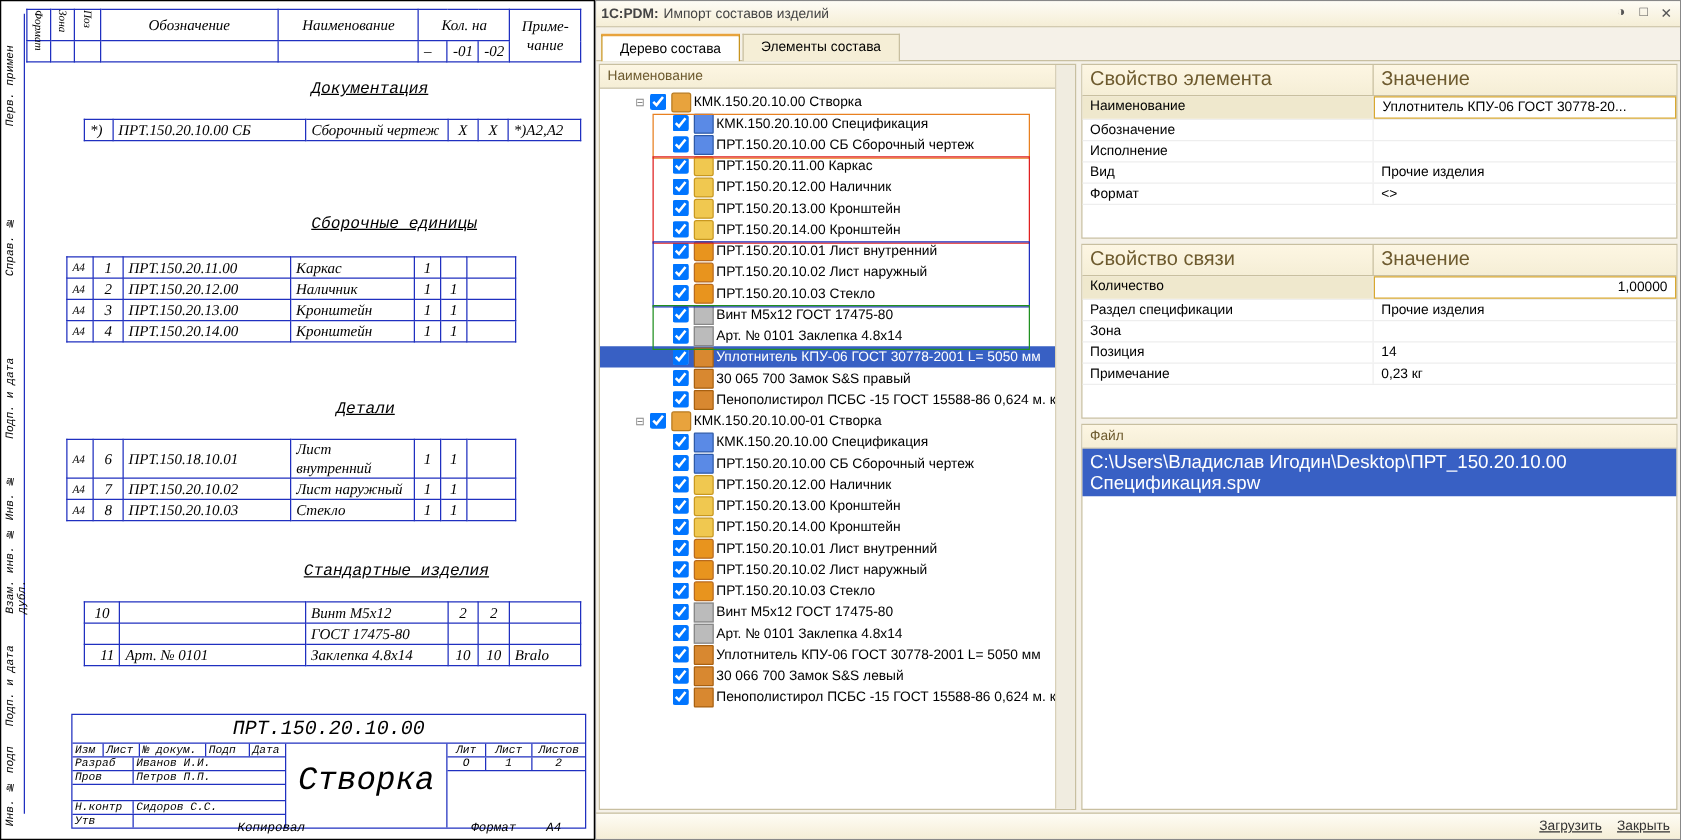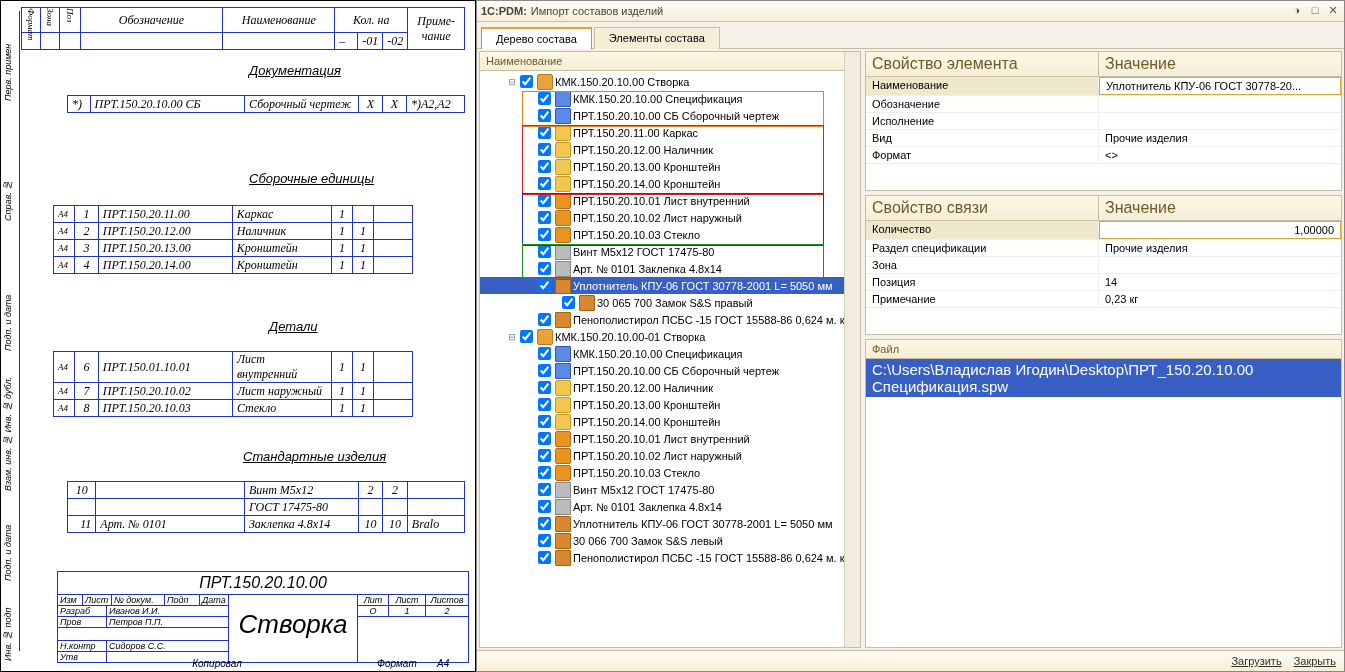--- a/index.html
+++ b/index.html
@@ -35,21 +35,21 @@
 .proprow div{padding:2px 6px;font-size:11px;}
 .proprow div:first-child{width:220px;border-right:1px solid #eee;}
 .proprow.sel div:first-child{background:#efe8cd;}
 .proprow.sel div:last-child{flex:1;border:1px solid #d8a830;}
 .filebox{background:#fff;border:1px solid #c8bfa0;flex:1;}
 .filebox .fh{background:linear-gradient(#fdf6e3,#f5eed6);border-bottom:1px solid #c8bfa0;padding:3px 6px;font-size:11px;color:#6d5a2e;}
 .filebox .fr{background:#3860c4;color:#fff;padding:2px 6px;font-size:15px;}
 .bottombar{background:linear-gradient(#fefcf5,#f5eed6);border-top:1px solid #c8bfa0;padding:4px 8px;display:flex;justify-content:flex-end;gap:12px;font-size:11px;}
 .bottombar a{color:#333;text-decoration:underline;cursor:pointer;}
 .scroll-hint{position:absolute;right:0;top:0;bottom:0;width:15px;background:#f0ece0;border-left:1px solid #d8d0b8;}
-.dtext{font-family:Liberation Sans, sans-serif;font-style:italic;}
+.dtext{font-family:Liberation Mono, monospace;font-style:italic;}
 td.dc{font-family:"Times New Roman",serif;font-style:italic;font-size:12px;height:16px;padding:0 4px;border:1px solid #2030c0;}
 table.spec{border-collapse:collapse;position:absolute;}
 .box-orange{border:1px solid #e88020;}
 .box-red{border:1px solid #e02020;}
 .box-blue{border:1px solid #2030c0;}
 .box-green{border:1px solid #209020;}
 .rightcols{display:flex;flex-direction:column;flex:1;gap:4px;}
 .treepane{position:relative;}
 </style>
 </head>
@@ -148,21 +148,21 @@
           </tr>
         </tbody>
 </table>
 
 <div class="dtext" style="position:absolute;left:268px;top:318px;text-decoration:underline;font-size:13px;">Детали</div>
 <table class="spec box-blue" style="left:52px;top:350px;width:360px;">
   <tbody id="det-body">
           <tr>
             <td class="dc" style="width:14px;font-size:9px;">А4</td>
             <td class="dc" style="width:20px;text-align:center;">6</td>
-            <td class="dc" style="width:150px;">ПРТ.150.01.10.01</td>
+            <td class="dc" style="width:150px;">ПРТ.150.18.10.01</td>
             <td class="dc" style="width:110px;">Лист внутренний</td>
             <td class="dc" style="width:16px;text-align:center;">1</td>
             <td class="dc" style="width:16px;text-align:center;">1</td>
             <td class="dc" style="width:50px;"></td>
           </tr>
           <tr>
             <td class="dc" style="width:14px;font-size:9px;">А4</td>
             <td class="dc" style="width:20px;text-align:center;">7</td>
             <td class="dc" style="width:150px;">ПРТ.150.20.10.02</td>
             <td class="dc" style="width:110px;">Лист наружный</td>
@@ -356,21 +356,21 @@
               <input type="checkbox" class="cb" checked="" style="">
               <span class="ic ic-bolt"></span>
               <span>Арт. № 0101 Заклепка 4.8х14</span>
             </div>
             <div class="row selected" style="padding-left:44px">
               <span class="tw"></span>
               <input type="checkbox" class="cb" checked="" style="">
               <span class="ic ic-prod"></span>
               <span>Уплотнитель КПУ-06 ГОСТ 30778-2001 L= 5050 мм</span>
             </div>
-            <div class="row" style="padding-left:68px">
+            <div class="row" style="padding-left:44px">
               <span class="tw"></span>
               <input type="checkbox" class="cb" checked="" style="">
               <span class="ic ic-prod"></span>
               <span>30 065 700 Замок S&amp;S правый</span>
             </div>
             <div class="row" style="padding-left:44px">
               <span class="tw"></span>
               <input type="checkbox" class="cb" checked="" style="">
               <span class="ic ic-prod"></span>
               <span>Пенополистирол ПСБС -15 ГОСТ 15588-86 0,624 м. кв.</span>

